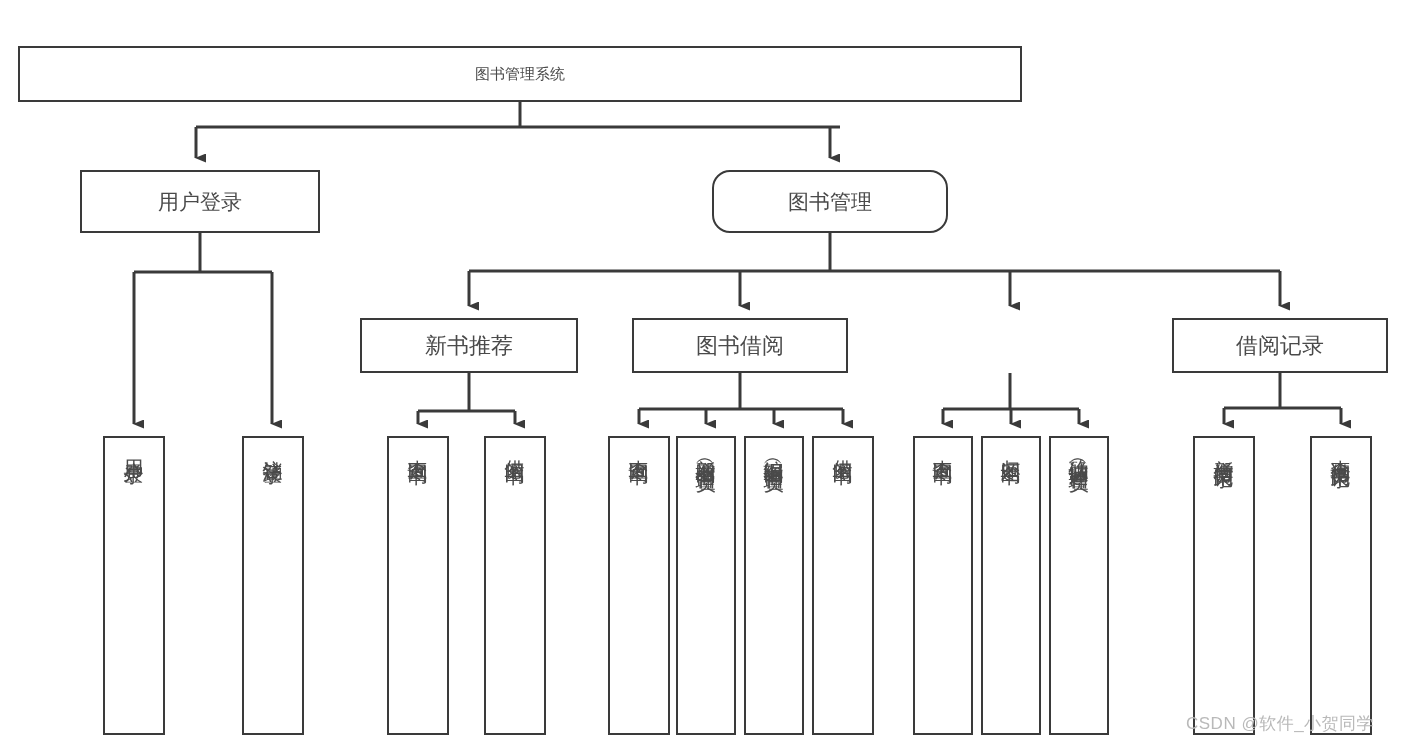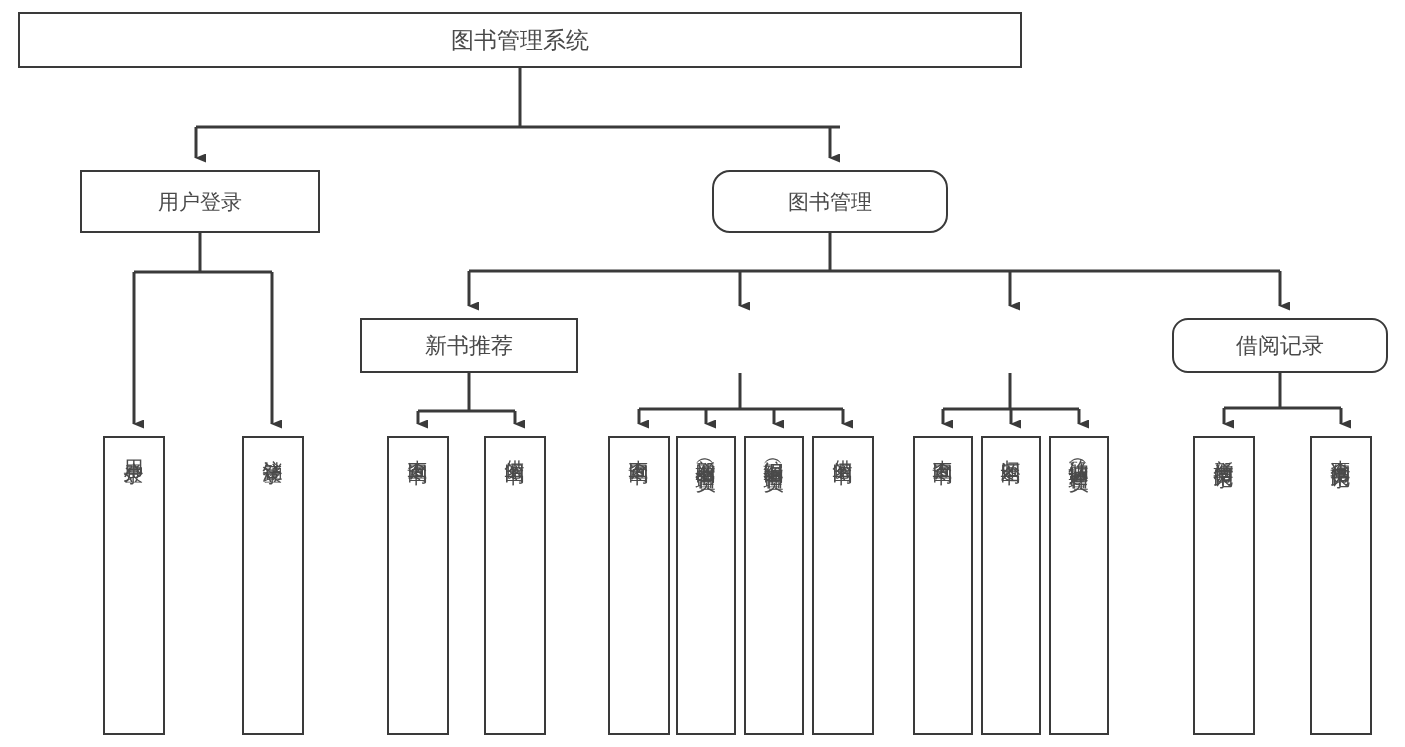--- a/index.html
+++ b/index.html
@@ -29,21 +29,22 @@
     position: absolute;
     box-sizing: border-box;
     background: #ffffff;
     border: 2px solid #3a3a3a;
     display: flex;
     align-items: center;
     justify-content: center;
     color: #4a4a4a;
   }
   .node.root {
-    font-size: 23px;
+    font-size: 15px;
+    margin-top: 34px;
   }
   .node.lvl1 {
     font-size: 21px;
   }
   .node.lvl2 {
     font-size: 22px;
   }
   
   .node.leaf {
     font-size: 20px;
@@ -129,21 +130,24 @@
   <div class="node lvl1" style="left:80px; top:170px; width:240px; height:63px;">
     <span>用户登录</span>
   </div>
   <div class="node lvl1" style="left:712px; top:170px; width:236px; height:63px;border-radius:18px;">
     <span>图书管理</span>
   </div>
 
   <div class="node lvl2" style="left:360px; top:318px; width:218px; height:55px;">
     <span>新书推荐</span>
   </div>
-  <div class="node lvl2" style="left:1172px; top:318px; width:216px; height:55px;border-radius:16px;">
+  <div class="node lvl2" style="left:632px; top:318px; width:216px; height:55px;">
+    <span>图书借阅</span>
+  </div>
+  <div class="node lvl2" style="left:1172px; top:318px; width:216px; height:55px;">
     <span>借阅记录</span>
   </div>
 
   <div class="node leaf" style="left:103px; top:436px; width:62px; height:299px;">
     <span class="vtext">用户登录</span>
   </div>
   <div class="node leaf" style="left:242px; top:436px; width:62px; height:299px;">
     <span class="vtext">注销登录</span>
   </div>
   <div class="node leaf" style="left:387px; top:436px; width:62px; height:299px;">
@@ -173,14 +177,15 @@
   <div class="node leaf" style="left:1049px; top:436px; width:60px; height:299px;">
     <span class="vtext">确认归还（管理员）</span>
   </div>
   <div class="node leaf" style="left:1193px; top:436px; width:62px; height:299px;">
     <span class="vtext">新增借阅记录</span>
   </div>
   <div class="node leaf" style="left:1310px; top:436px; width:62px; height:299px;">
     <span class="vtext">查询借阅记录</span>
   </div>
 
+  <div class="watermark">CSDN @软件_小贺同学</div>
 
 </div>
 
 </body></html>

